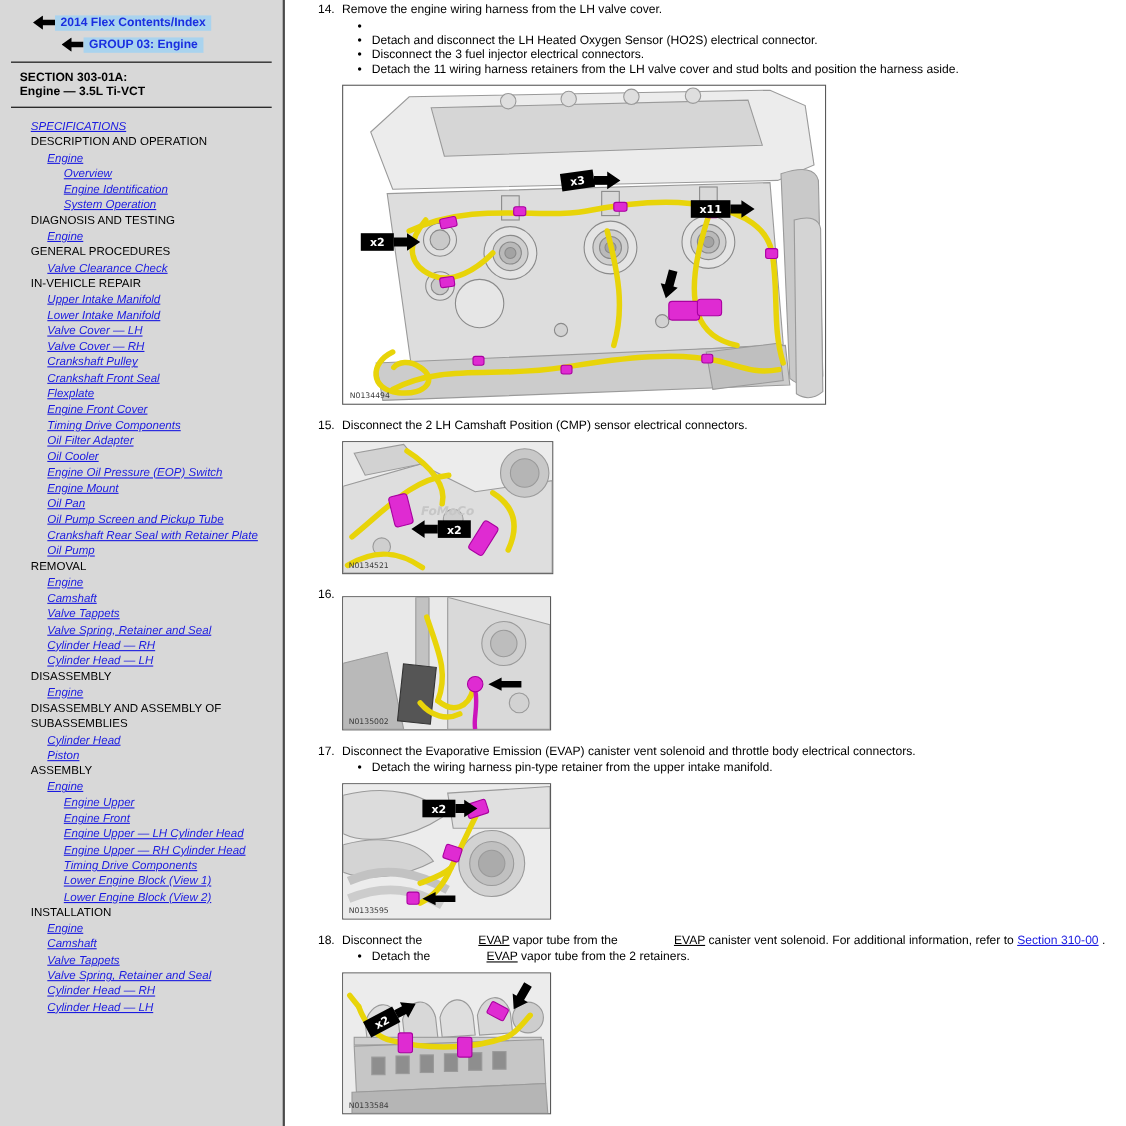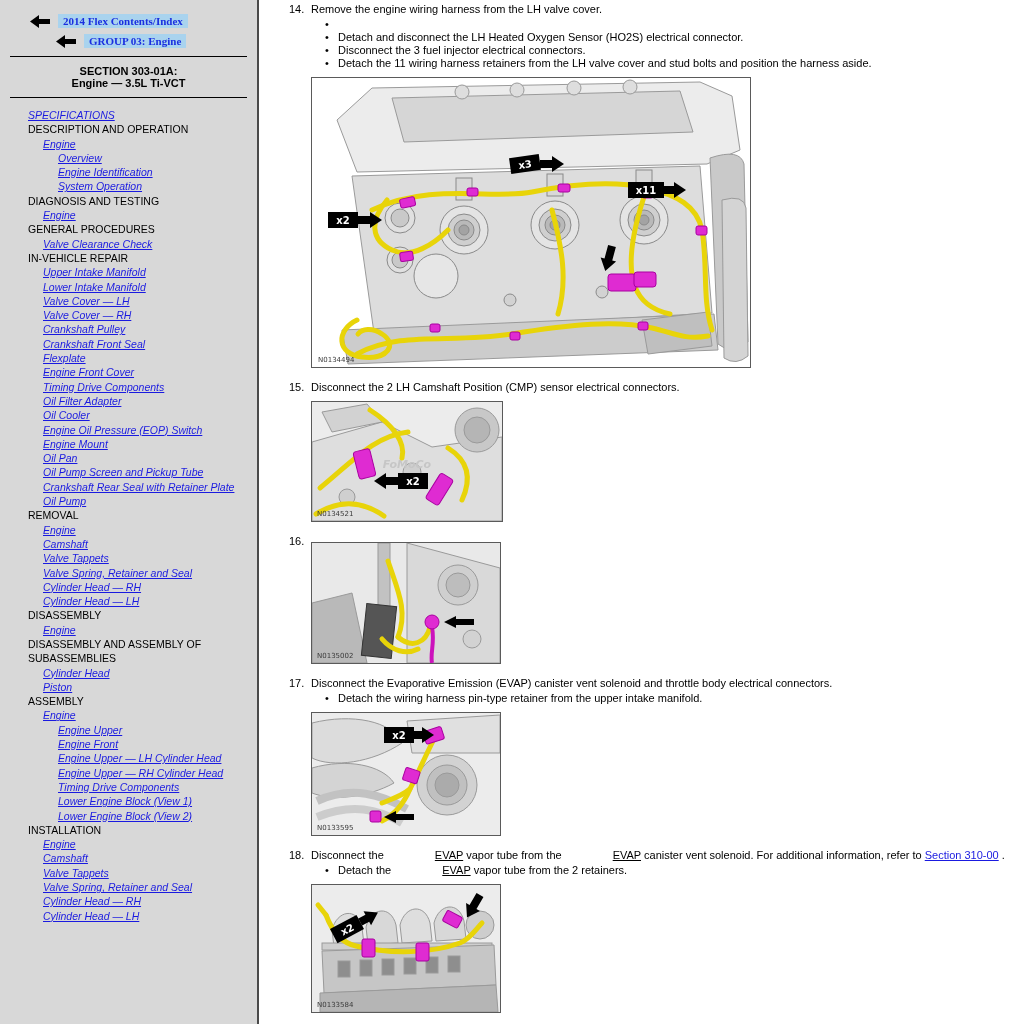--- a/index.html
+++ b/index.html
@@ -3,27 +3,27 @@
 <meta charset="utf-8">
 <style>
   html,body { margin:0; padding:0; background:#ffffff; }
   body { width:1024px; height:1024px; overflow:hidden; position:relative;
          font-family:"Liberation Sans", sans-serif; color:#000; }
 
   
   .sidebar { position:absolute; left:0; top:0; bottom:0; width:259px;
              background:#d8d8d8; border-right:2px solid #4a4a4a;
              box-sizing:border-box; padding:12px 0 0 0; }
-  .crumb-row { display:flex; align-items:center; gap:8px; margin:2px 0 6px 30px;font-family:Liberation Serif, serif; }
+  .crumb-row { display:flex; align-items:flex-start; margin:2px 0 6px 30px; }
   .crumb-row.indent { margin-left:56px; }
   .back-arrow { flex:0 0 auto; }
   .crumb-link { background:#a9d3ee; color:#1a2fe0; font-size:11px; font-weight:bold;
                 padding:1px 5px; text-decoration:none; white-space:nowrap; }
   .side-rule { border:none; border-top:1px solid #000; margin:8px 10px; }
-  .section-title { text-align:center; font-size:11px; font-weight:bold; line-height:12px; }
+  .section-title { text-align:left; font-size:11px; font-weight:bold; line-height:12px;padding-left:18px; }
   .nav { margin:10px 0 0 28px; font-size:10.5px; line-height:14.3px; }
   .nav a { color:#1a1ae0; text-decoration:underline; display:block;font-style:italic; }
   .nav-heading { color:#000; display:block; margin-right:8px; }
   .nav-link0 { margin-left:0; }
   .nav-link1 { margin-left:15px; }
   .nav-link2 { margin-left:30px; }
 
   
   .main { position:absolute; left:261px; top:0; right:0; bottom:0;
           padding:3px 0 0 28px; font-size:11px; line-height:13px; overflow:hidden; }

